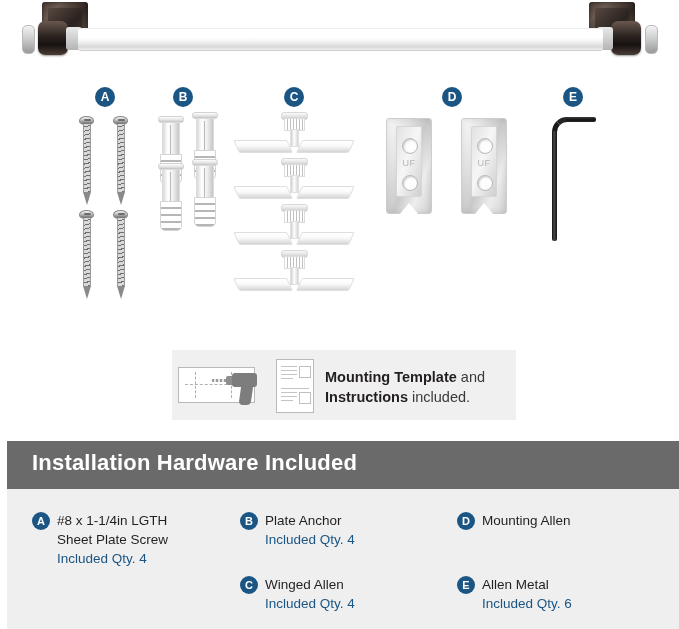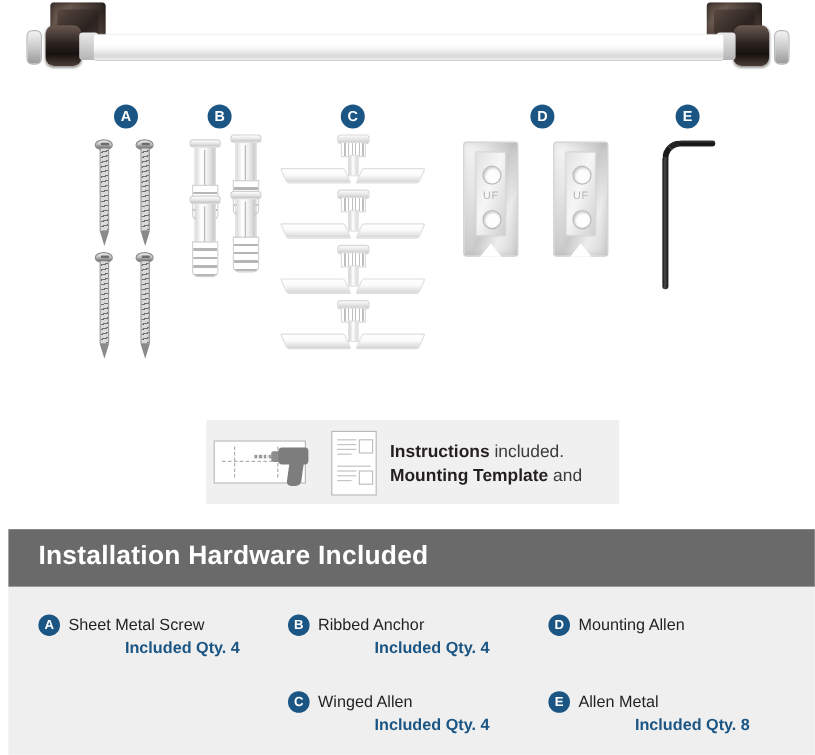--- a/index.html
+++ b/index.html
@@ -128,21 +128,21 @@
   #hw-section{position:absolute;left:7px;top:441px;width:672px;height:188px;}
   #hw-header{position:absolute;left:0;top:0;width:672px;height:48px;background:#6a6a6a;}
   #hw-header .ttl{position:absolute;left:25px;top:9px;font-size:22px;font-weight:bold;color:#ffffff;letter-spacing:.2px;}
   #hw-body{position:absolute;left:0;top:48px;width:672px;height:140px;background:#efefef;}
 
   .hw-item{position:absolute;}
   .hw-badge{position:absolute;left:0;top:1px;width:18px;height:18px;border-radius:50%;
     background:#1b5584;color:#fff;font-size:11px;font-weight:bold;line-height:18px;text-align:center;}
   .hw-lines{position:absolute;left:25px;top:0;width:190px;}
   .hw-name{font-size:13.5px;line-height:19px;color:#231f20;}
-  .hw-qty{font-size:13.5px;line-height:19px;color:#1b5584;font-weight:bold;text-align:center;}
+  .hw-qty{font-size:13.5px;line-height:19px;color:#1b5584;font-weight:normal;}
 </style>
 </head>
 <body>
 
 <div id="product-photo">
   <div class="tb-plate" style="left:42px;top:2px;"></div>
   <div class="tb-plate" style="left:589px;top:2px;"></div>
   <div class="tb-post" style="left:38px;top:21px;"></div>
   <div class="tb-post" style="left:611px;top:21px;"></div>
   <div class="tb-cap" style="left:22px;top:25px;"></div>
@@ -269,46 +269,47 @@
     <div class="dbox" style="left:22px;top:6px;"></div>
     <div class="dl" style="top:28px;width:28px;"></div>
     <div class="dl" style="top:32px;width:16px;"></div>
     <div class="dl" style="top:36px;width:16px;"></div>
     <div class="dl" style="top:40px;width:12px;"></div>
     <div class="dbox" style="left:22px;top:32px;"></div>
   </div>
 
   <div id="template-text">
     <div>
+      <b>Mounting Template</b><span class="lite"> and</span>
+    </div>
+    <div>
       <b>Instructions</b><span class="lite"> included.</span>
-    </div>
-    <div>
-      <b>Mounting Template</b><span class="lite"> and</span>
     </div>
   </div>
 </div>
 
 <div id="hw-section">
   <div id="hw-header">
     <div class="ttl">Installation Hardware Included</div>
   </div>
   <div id="hw-body">
 
     <div class="hw-item" style="left:25px;top:22px;">
       <div class="hw-badge">A</div>
       <div class="hw-lines">
-        <div class="hw-name">Sheet Metal Screw</div>
+        <div class="hw-name">#8 x 1-1/4in LGTH</div>
+        <div class="hw-name">Sheet Plate Screw</div>
         <div class="hw-qty">Included Qty. 4</div>
       </div>
     </div>
 
     <div class="hw-item" style="left:233px;top:22px;">
       <div class="hw-badge">B</div>
       <div class="hw-lines">
-        <div class="hw-name">Ribbed Anchor</div>
+        <div class="hw-name">Plate Anchor</div>
         <div class="hw-qty">Included Qty. 4</div>
       </div>
     </div>
 
     <div class="hw-item" style="left:233px;top:86px;">
       <div class="hw-badge">C</div>
       <div class="hw-lines">
         <div class="hw-name">Winged Allen</div>
         <div class="hw-qty">Included Qty. 4</div>
       </div>
@@ -318,18 +319,18 @@
       <div class="hw-badge">D</div>
       <div class="hw-lines">
         <div class="hw-name">Mounting Allen</div>
       </div>
     </div>
 
     <div class="hw-item" style="left:450px;top:86px;">
       <div class="hw-badge">E</div>
       <div class="hw-lines">
         <div class="hw-name">Allen Metal</div>
-        <div class="hw-qty">Included Qty. 8</div>
+        <div class="hw-qty">Included Qty. 6</div>
       </div>
     </div>
 
   </div>
 </div>
 
 </body></html>

